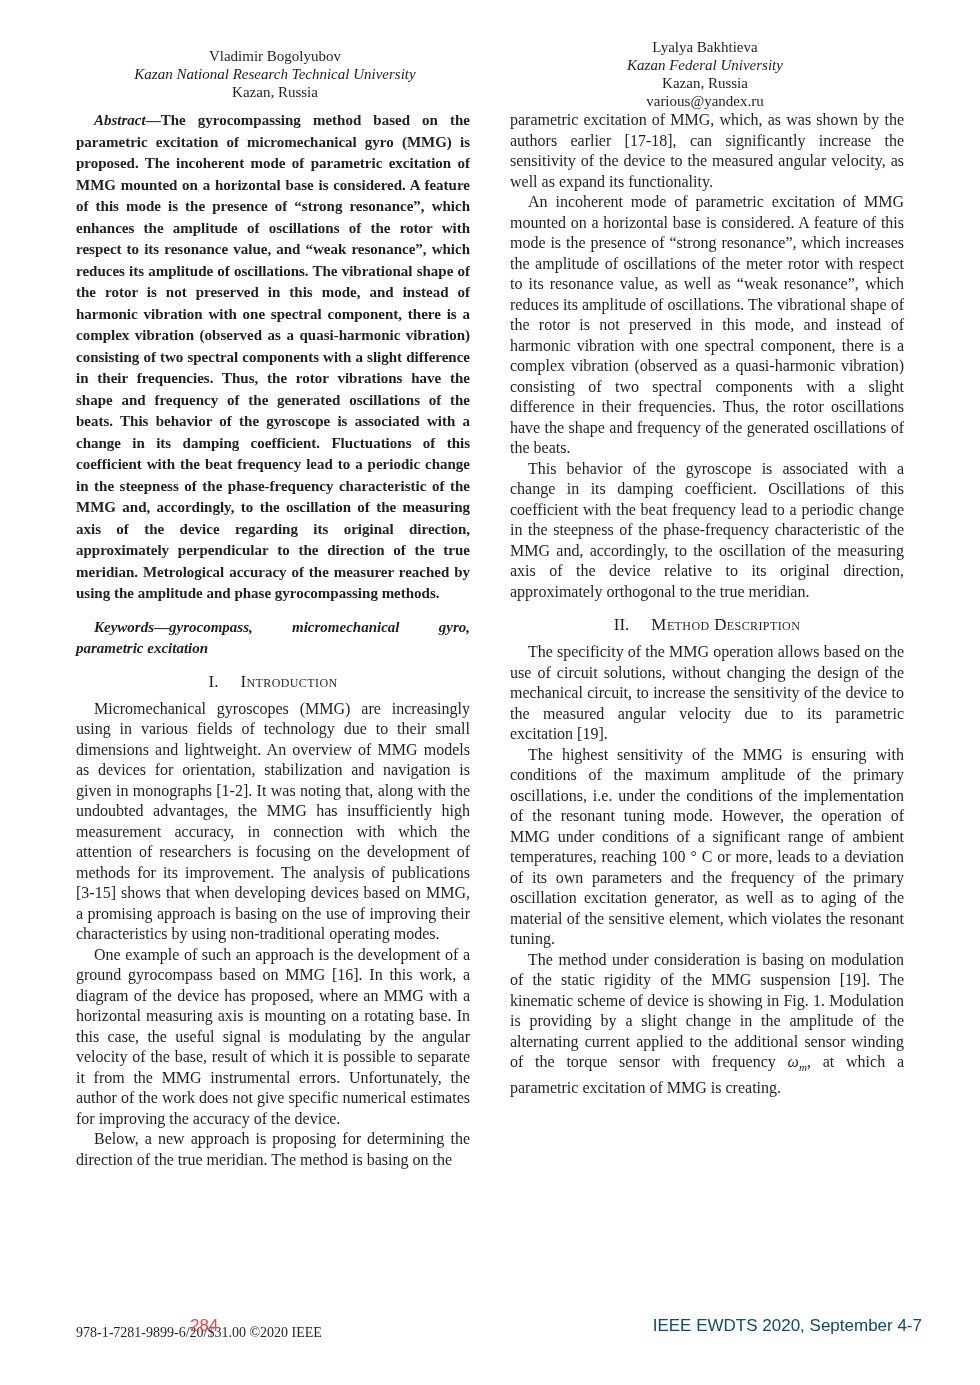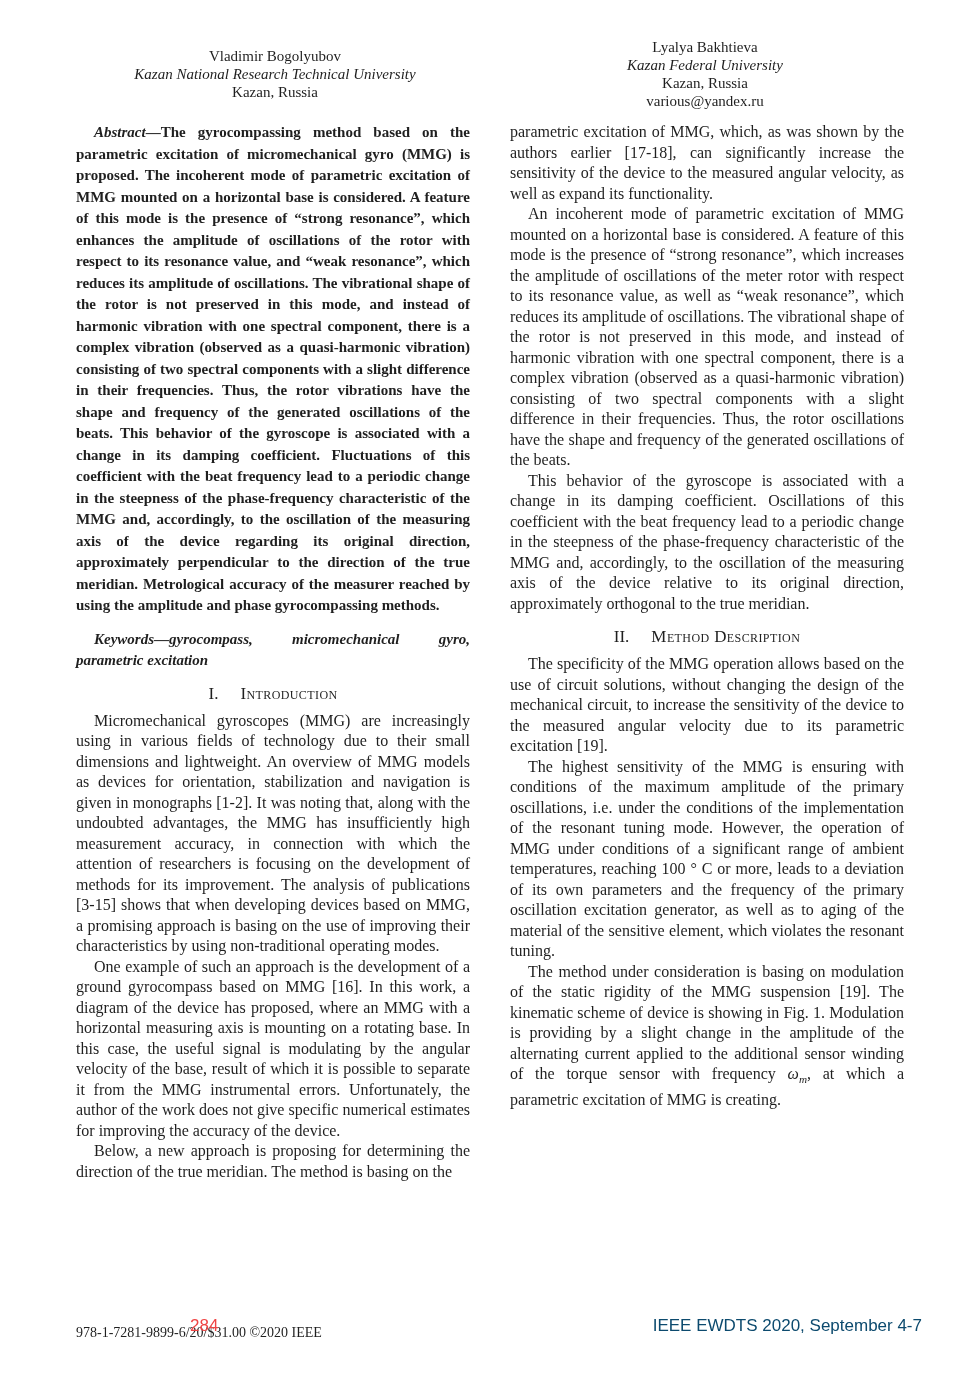--- a/index.html
+++ b/index.html
@@ -30,21 +30,21 @@
     flex:1;
     text-align:center;
     font-size:15px;
     line-height:18px;
   }
   .author-affiliation { font-style:italic; }
   .columns {
     display:flex;
     gap:40px;
     padding:0 76px;
-    margin-top:12px;
+    margin-top:0;
     justify-content:space-between;
   }
   .col { flex:1; min-width:0; }
   p { margin:0; text-align:justify; text-indent:18px; }
   .abstract {
     font-size:15px;
     line-height:21.5px;
     font-weight:bold;
   }
   .abstract-label { font-style:italic; }

